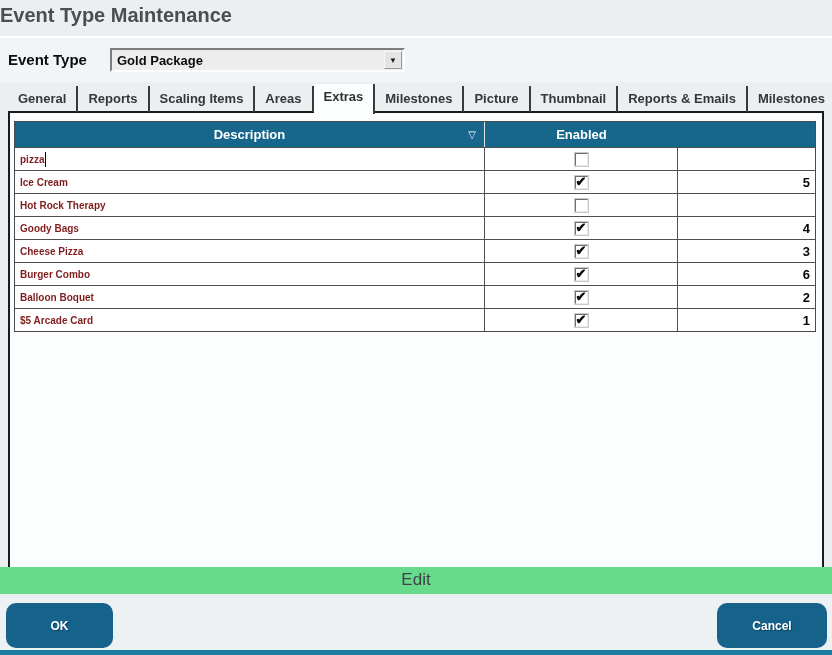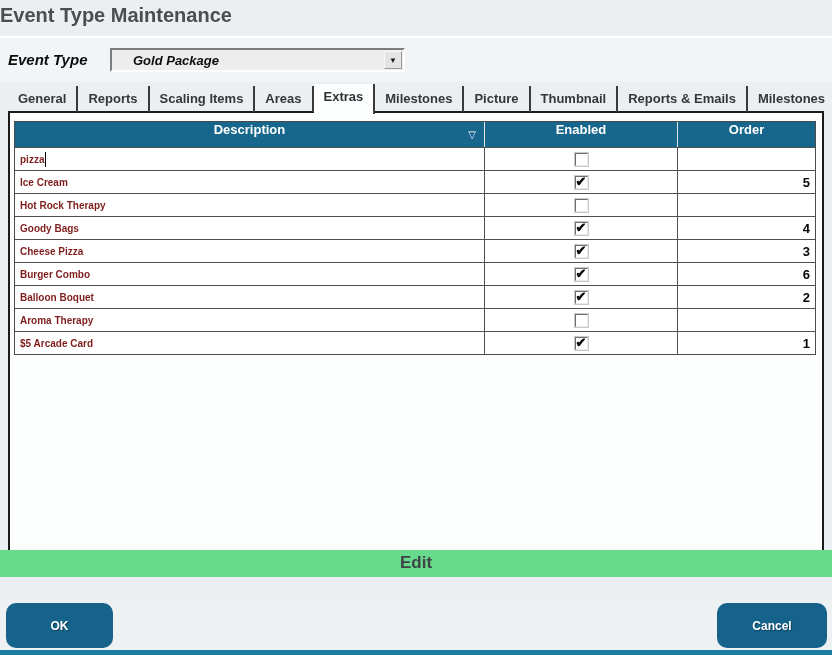--- a/index.html
+++ b/index.html
@@ -8,35 +8,35 @@
     width:832px; height:655px; position:relative; overflow:hidden;
     background:#ebeff2;
     font-family:"Liberation Sans", sans-serif;
   }
   .title {
     position:absolute; top:4px; left:0; right:0;
     text-align:left; font-size:20px; font-weight:bold; color:#4a4e52;
   }
   .event-panel {
     position:absolute; top:36px; left:0; right:0; height:46px;
-    background:#f1f5f8; border-top:2px solid #ffffff;font-style:italic;
+    background:#f1f5f8; border-top:2px solid #ffffff;
   }
   .event-label {
     position:absolute; left:8px; top:0; height:44px; line-height:44px;
     font-size:15px; font-weight:bold; color:#0d0d0d;
   }
   .combo {
     position:absolute; left:110px; top:10px; width:295px; height:24px;
     background:#ededee;
     border-top:2px solid #7d7d7d; border-left:2px solid #7d7d7d;
     border-bottom:2px solid #fdfdfd; border-right:2px solid #fdfdfd;
     display:flex; align-items:center; cursor:default;
   }
   .combo-value {
-    flex:1; padding-left:21px; font-size:13px; font-weight:bold; color:#0d0d0d;
+    flex:1; padding-left:5px; font-size:13px; font-weight:bold; color:#0d0d0d;
     white-space:nowrap; overflow:hidden;
   }
   .combo-arrow {
     width:18px; height:18px; margin-right:1px; background:#e4e4e4;
     border:1px solid #9a9a9a; border-top-color:#f8f8f8; border-left-color:#f8f8f8;
     display:flex; align-items:center; justify-content:center;
     font-size:8px; color:#1a1a1a;
   }
   .tabs {
     position:absolute; top:84px; left:8px; right:8px; height:28px;
@@ -55,21 +55,21 @@
     position:absolute; top:111px; left:8px; right:8px; bottom:84px;
     background:#fcfdfd; border:2px solid #1b1b1b; z-index:1;
   }
   .grid {
     position:absolute; top:8px; left:4px; width:802px;
     border:1px solid #4a4a4a; background:#ffffff;
   }
   .grid-header { display:flex; height:25px; background:#17678d; }
   .hcell {
     color:#ffffff; font-size:13px; font-weight:bold;
-    display:flex; align-items:flex-start; justify-content:center;
+    display:flex; align-items:center; justify-content:center;
     border-right:1px solid #dfe5e8; position:relative; cursor:pointer;
   }
   .hcell:last-child { border-right:none; }
   .h-desc { width:470px; }
   .h-enabled { width:193px; }
   .h-order { flex:1; }
   .sort-glyph {
     position:absolute; right:8px; top:50%; transform:translateY(-52%);
     font-size:10px; font-weight:normal; color:#ffffff;
   }
@@ -86,23 +86,23 @@
     border-top-color:#6e6e6e; border-left-color:#6e6e6e;
     border-bottom-color:#e9e9e9; border-right-color:#e9e9e9;
     box-shadow:0 0 0 1px #c9c9c9;
   }
   .checkbox .mark {
     position:absolute; left:0px; top:-3px; font-size:13px; font-weight:bold; color:#0a0a0a;
     display:none; line-height:15px;
   }
   .checkbox.checked .mark { display:block; }
   .edit-bar {
-    position:absolute; top:550px; left:0; right:0; height:27px;
+    position:absolute; top:567px; left:0; right:0; height:27px;
     background:#67db8b; text-align:center; line-height:26px;
-    font-size:17px; font-weight:bold; color:#3d4347; cursor:pointer; z-index:2;
+    font-size:17px; font-weight:normal; color:#3d4347; cursor:pointer; z-index:2;
   }
   .footer {
     position:absolute; top:598px; left:0; right:0; bottom:5px; background:#edf1f4;
   }
   .btn {
     position:absolute; top:5px; height:45px; border-radius:10px;
     background:#15638b; color:#ffffff; border:none;
     font-family:"Liberation Sans", sans-serif;
     font-size:12px; font-weight:bold; cursor:pointer;
     text-shadow:1px 1px 1px rgba(0,0,0,0.35);
@@ -142,23 +142,20 @@
 <div class="container">
   <div class="grid">
     <div class="grid-header">
       <div class="hcell h-desc">
         <span>Description</span>
         <span class="sort-glyph">▽</span>
       </div>
       <div class="hcell h-enabled">
         <span>Enabled</span>
       </div>
-      <div class="hcell h-order">
-        <span>Order</span>
-      </div>
     </div>
     <div id="grid-body">
         <div class="grid-row">
           <div class="cell c-desc">
             <span>pizza</span>
             <span class="caret"></span>
           </div>
           <div class="cell c-enabled">
             <span class="checkbox"></span>
           </div>
@@ -220,29 +217,20 @@
         <div class="grid-row">
           <div class="cell c-desc">
             <span>Balloon Boquet</span>
           </div>
           <div class="cell c-enabled">
             <span class="checkbox checked">
               <span class="mark">✔</span>
             </span>
           </div>
           <div class="cell c-order">2</div>
-        </div>
-        <div class="grid-row">
-          <div class="cell c-desc">
-            <span>Aroma Therapy</span>
-          </div>
-          <div class="cell c-enabled">
-            <span class="checkbox"></span>
-          </div>
-          <div class="cell c-order"></div>
         </div>
         <div class="grid-row">
           <div class="cell c-desc">
             <span>$5 Arcade Card</span>
           </div>
           <div class="cell c-enabled">
             <span class="checkbox checked">
               <span class="mark">✔</span>
             </span>
           </div>

